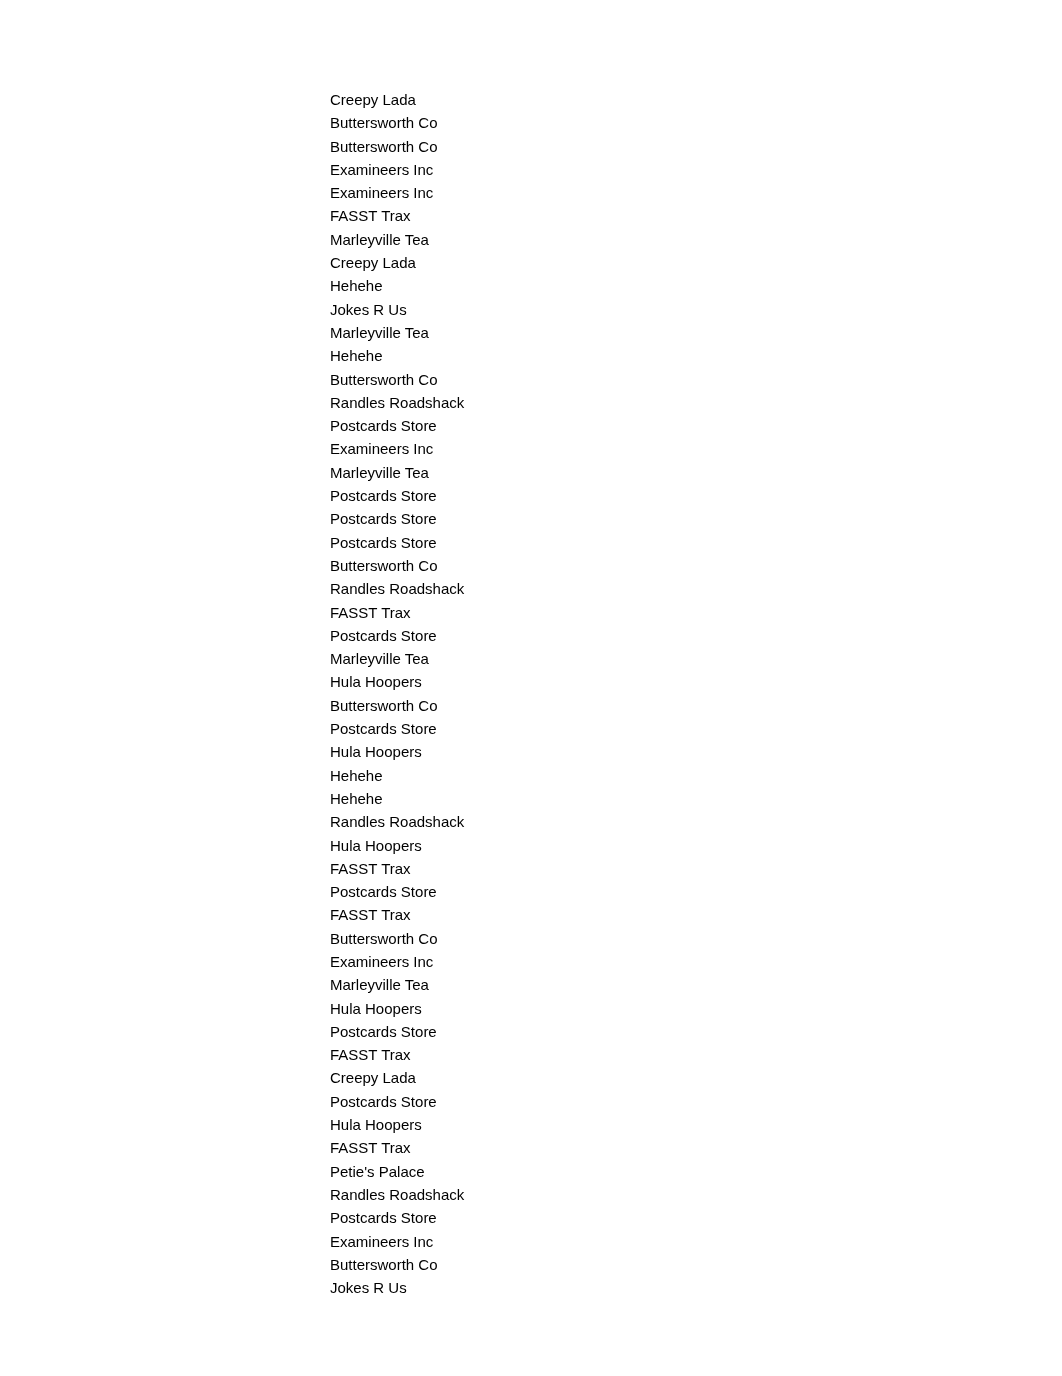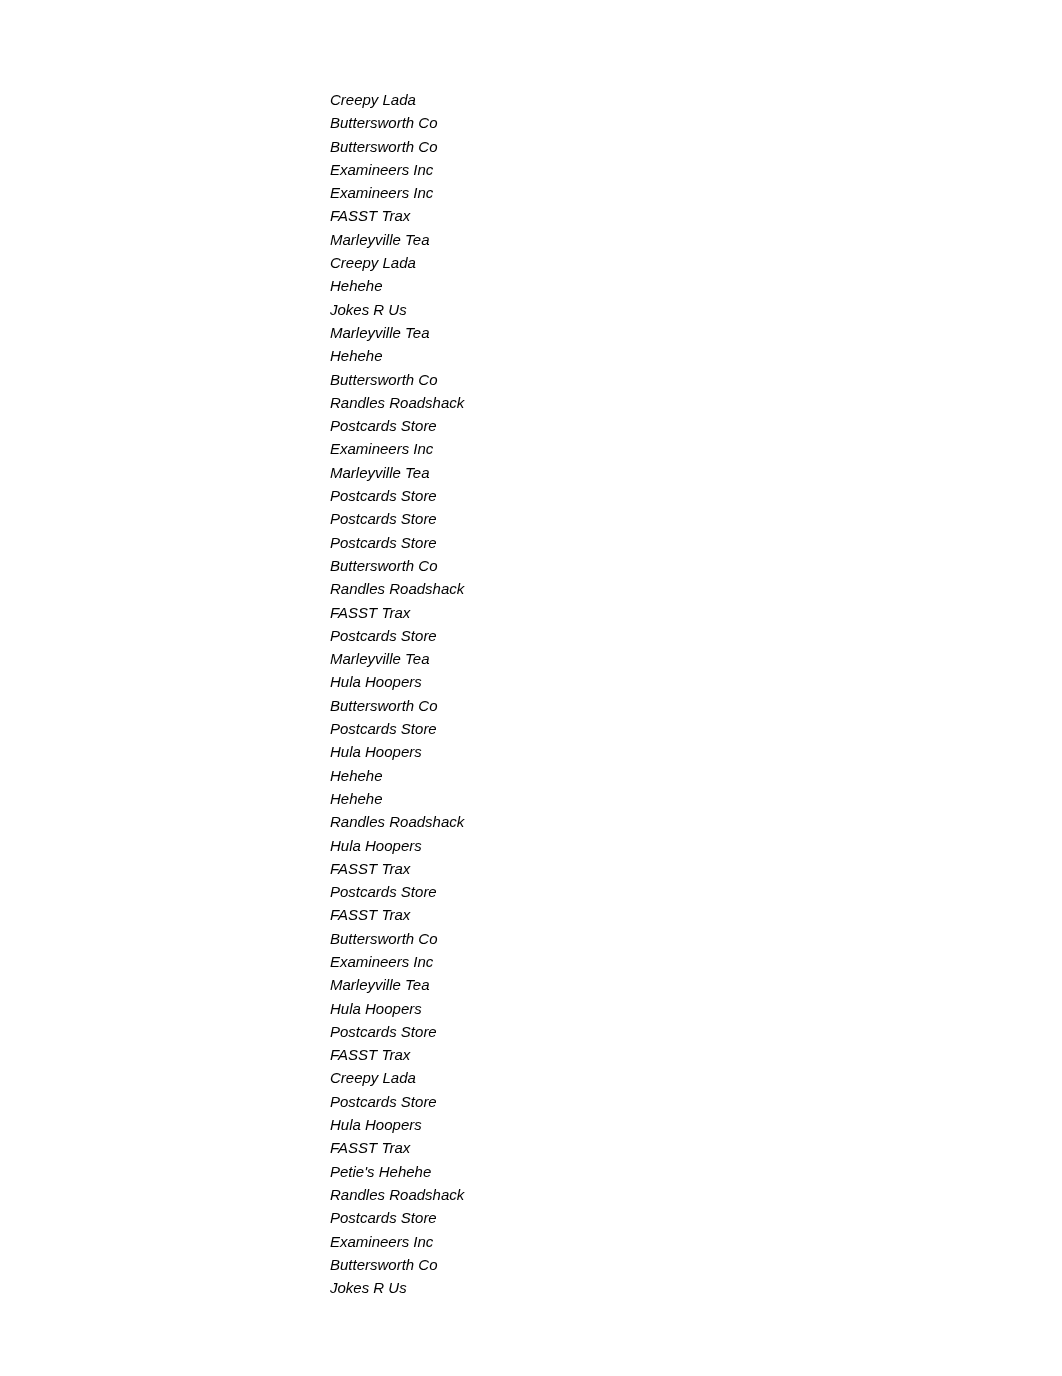--- a/index.html
+++ b/index.html
@@ -1,19 +1,18 @@
 <!DOCTYPE html>
 <html><head>
   <meta charset="utf-8">
   <style>
     * {
       margin: 0;
       padding: 0;
       box-sizing: border-box;
-      font-style: italic;
     }
     body {
       background: #ffffff;
       width: 1062px;
       height: 1376px;
       font-family: Arial, Helvetica, sans-serif;
       font-size: 15px;
       color: #000000;
       position: relative;
     }
@@ -70,19 +69,19 @@
     <div class="line">Buttersworth Co</div>
     <div class="line">Examineers Inc</div>
     <div class="line">Marleyville Tea</div>
     <div class="line">Hula Hoopers</div>
     <div class="line">Postcards Store</div>
     <div class="line">FASST Trax</div>
     <div class="line">Creepy Lada</div>
     <div class="line">Postcards Store</div>
     <div class="line">Hula Hoopers</div>
     <div class="line">FASST Trax</div>
-    <div class="line">Petie's Hehehe</div>
+    <div class="line">Petie's Palace</div>
     <div class="line">Randles Roadshack</div>
     <div class="line">Postcards Store</div>
     <div class="line">Examineers Inc</div>
     <div class="line">Buttersworth Co</div>
     <div class="line">Jokes R Us</div>
   </div>
 
 </body></html>

